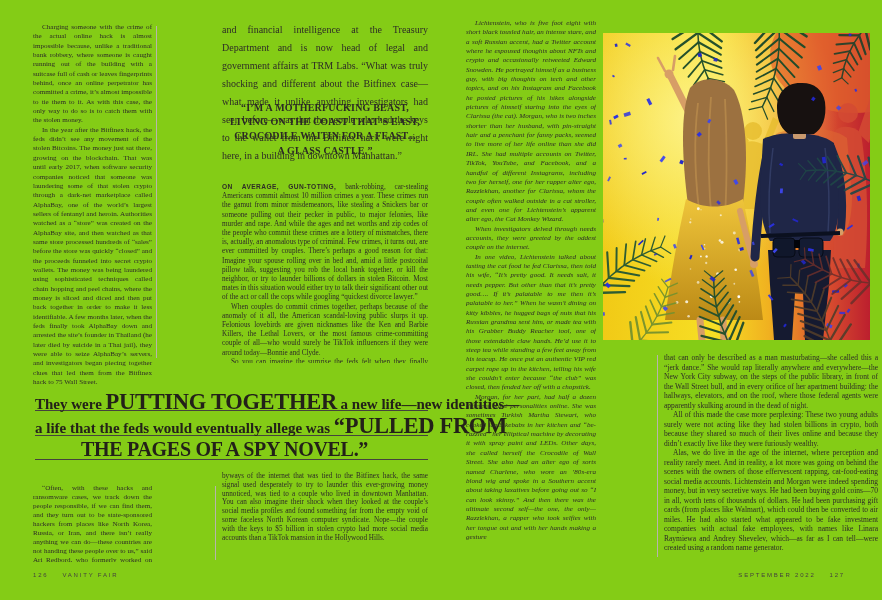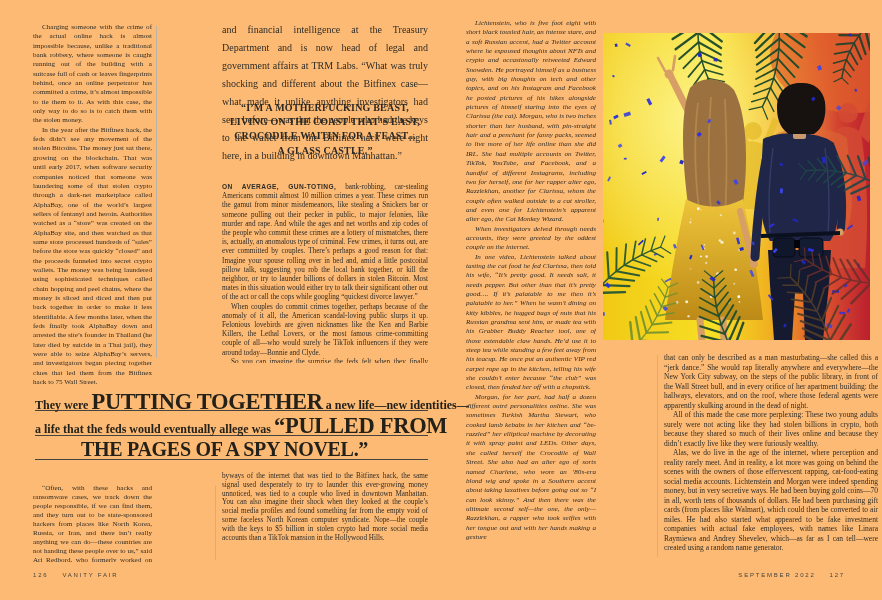--- a/index.html
+++ b/index.html
@@ -1,16 +1,16 @@
 <!DOCTYPE html>
 <html><head>
 <meta charset="utf-8">
 <style>
   html,body{margin:0;padding:0;background:#e8e6e0;}
-  #spread{position:relative;width:882px;height:600px;background:#fdba74;overflow:hidden;
+  #spread{position:relative;width:882px;height:600px;background:#84cc16;overflow:hidden;
           font-family:"Liberation Serif","DejaVu Serif",serif;color:#2e2c27;}
   .col{position:absolute;text-align:justify;}
   .col p{margin:0;}
   .col p.ind{text-indent:9px;}
   .tn{font-size:7.1px;line-height:9.35px;}      
   .tw{font-size:7.5px;line-height:10.1px;}      
   .intro{font-size:10px;line-height:18px;}
   .fbody{font-size:7.2px;line-height:9.2px;height:181px;overflow:hidden;}
   .c1b{line-height:9.0px;height:78px;overflow:hidden;}
   .fbot{font-size:7.2px;line-height:8.8px;height:80px;overflow:hidden;}
@@ -18,21 +18,21 @@
   .rcol{height:537px;overflow:hidden;}
   .lead{font-family:"Liberation Sans","DejaVu Sans",sans-serif;font-weight:bold;font-size:6.6px;letter-spacing:.4px;}
   .vrule{position:absolute;width:1px;background:#b7b4ac;}
   
   .dquote{position:absolute;left:222px;top:101px;width:206px;text-align:center;
           font-weight:bold;font-size:10px;line-height:14.2px;letter-spacing:.2px;color:#2b2925;}
   
   #banner{position:absolute;left:35px;top:392px;width:393px;height:74px;}
   .brule{position:absolute;left:0;right:0;height:1px;background:#45433d;}
   .bline{position:absolute;left:0;right:0;white-space:nowrap;font-weight:bold;color:#232119;}
-  .bsm{font-size:12px;margin-top:48px;}
+  .bsm{font-size:15px;margin-top:48px;}
   .bbig{font-size:22.5px;letter-spacing:-0.3px;}
   .bmed{font-size:20px;letter-spacing:-0.3px;}
   
   .folio{position:absolute;font-family:"Liberation Sans","DejaVu Sans",sans-serif;
          font-size:6px;letter-spacing:1.8px;color:#45433d;display:flex;}
   .folio span{display:inline-block;}
   .folio .gap{width:14px;}
   #illustration{position:absolute;left:603px;top:33px;width:267px;height:307px;}
 </style>
 </head>

